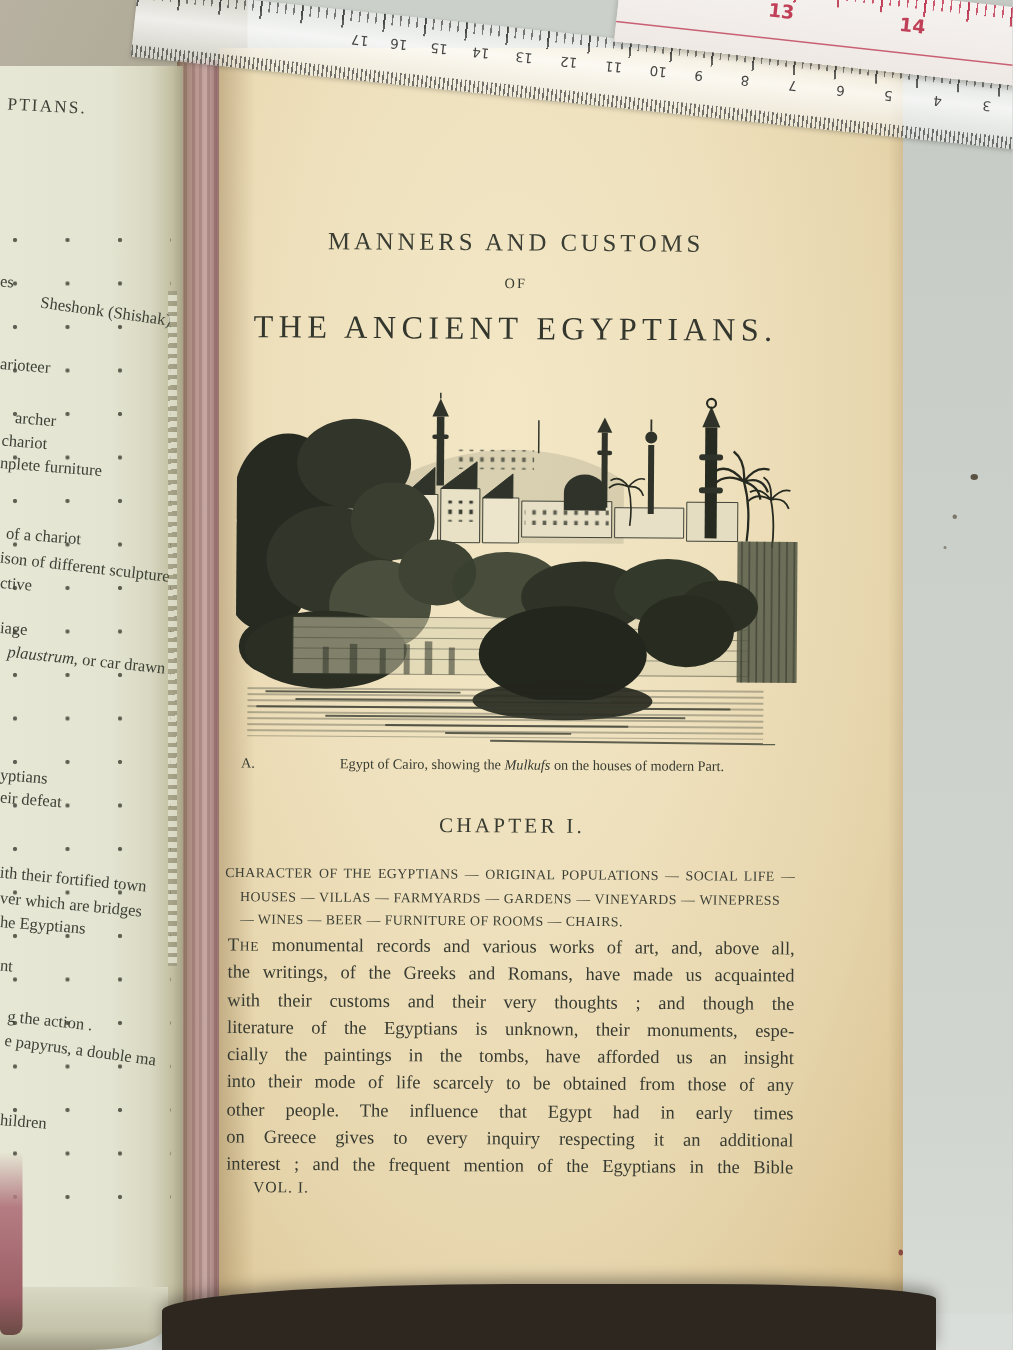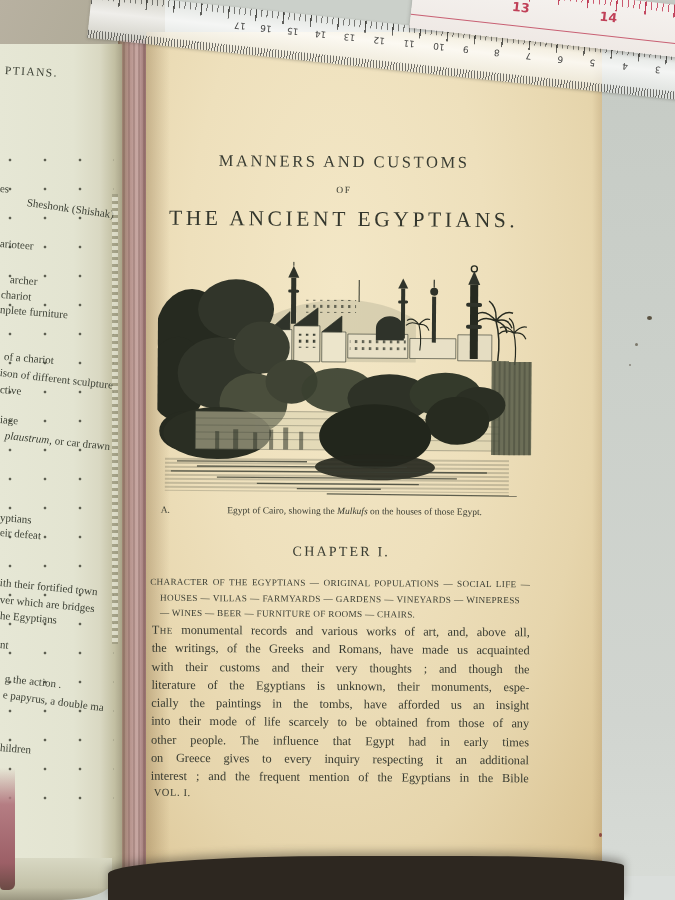--- a/index.html
+++ b/index.html
@@ -53,21 +53,21 @@
   .cap-text{width:100%;text-align:center;padding-left:26px;box-sizing:border-box}
   .cap-text i{}
   .chapter{top:512px;font-size:14px;letter-spacing:2.2px}
   .summary{top:544px;width:380px;font-size:9.2px;line-height:15.5px;letter-spacing:.3px;color:#3c3f35}
   .sum-j{text-align:justify;text-align-last:justify}
   .sum2{margin:0 10px}
   .sum3{margin-left:10px}
   .body-block{top:590px;left:2px;width:378px;font-size:12.3px;line-height:18.3px;word-spacing:1px}
   .bl{text-align:justify;text-align-last:justify}
   .lead-caps{font-variant:small-caps;letter-spacing:.5px}
-  .vol{top:756px;left:5px;font-size:10.5px;letter-spacing:.6px;font-variant:small-caps}
+  .vol{top:756px;left:20px;font-size:10.5px;letter-spacing:.6px;font-variant:small-caps}
 
   
   .clear-ruler{left:92px;top:-8px;width:604px;height:46px;transform:rotate(6deg);transform-origin:0 0;z-index:5;
     background:linear-gradient(180deg,rgba(244,246,244,.55),rgba(255,255,255,.8) 42%,rgba(236,238,236,.55));
     box-shadow:0 1px 3px rgba(60,60,55,.28)}
   .crt-mm{left:0;top:0;width:100%;height:7px;
     background:repeating-linear-gradient(90deg,rgba(70,70,66,.7) 0 1px,rgba(0,0,0,0) 1px 5.5px)}
   .crt-cm{left:0;top:0;width:100%;height:12px;
     background:repeating-linear-gradient(90deg,rgba(60,60,56,.8) 0 1.3px,rgba(0,0,0,0) 1.3px 27.5px)}
   .crb-mm{left:0;bottom:0;width:100%;height:8px;
@@ -251,21 +251,21 @@
           <line x1="14" y1="210" x2="330" y2="210"></line>
             <line x1="60" y1="216" x2="300" y2="216"></line>
           <line x1="100" y1="222" x2="262" y2="222"></line>
             <line x1="140" y1="227" x2="224" y2="227"></line>
           <line x1="170" y1="232" x2="360" y2="233"></line>
         </g>
       </svg>
 
       <div class="abs cap-label">A.</div>
       <div class="abs cap-row">
-        <div class="cap-text"><span>Egypt of Cairo, showing the </span><i>Mulkufs</i><span> on the houses of those Egypt.</span></div>
+        <div class="cap-text"><span>Egypt of Cairo, showing the </span><i>Mulkufs</i><span> on the houses of modern Part.</span></div>
       </div>
 
       <div class="abs t-center chapter">CHAPTER I.</div>
 
       <div class="abs summary">
         <div class="sum-j">CHARACTER OF THE EGYPTIANS — ORIGINAL POPULATIONS — SOCIAL LIFE —</div>
         <div class="sum-j sum2">HOUSES — VILLAS — FARMYARDS — GARDENS — VINEYARDS — WINEPRESS</div>
         <div class="sum3">— WINES — BEER — FURNITURE OF ROOMS — CHAIRS.</div>
       </div>
 

